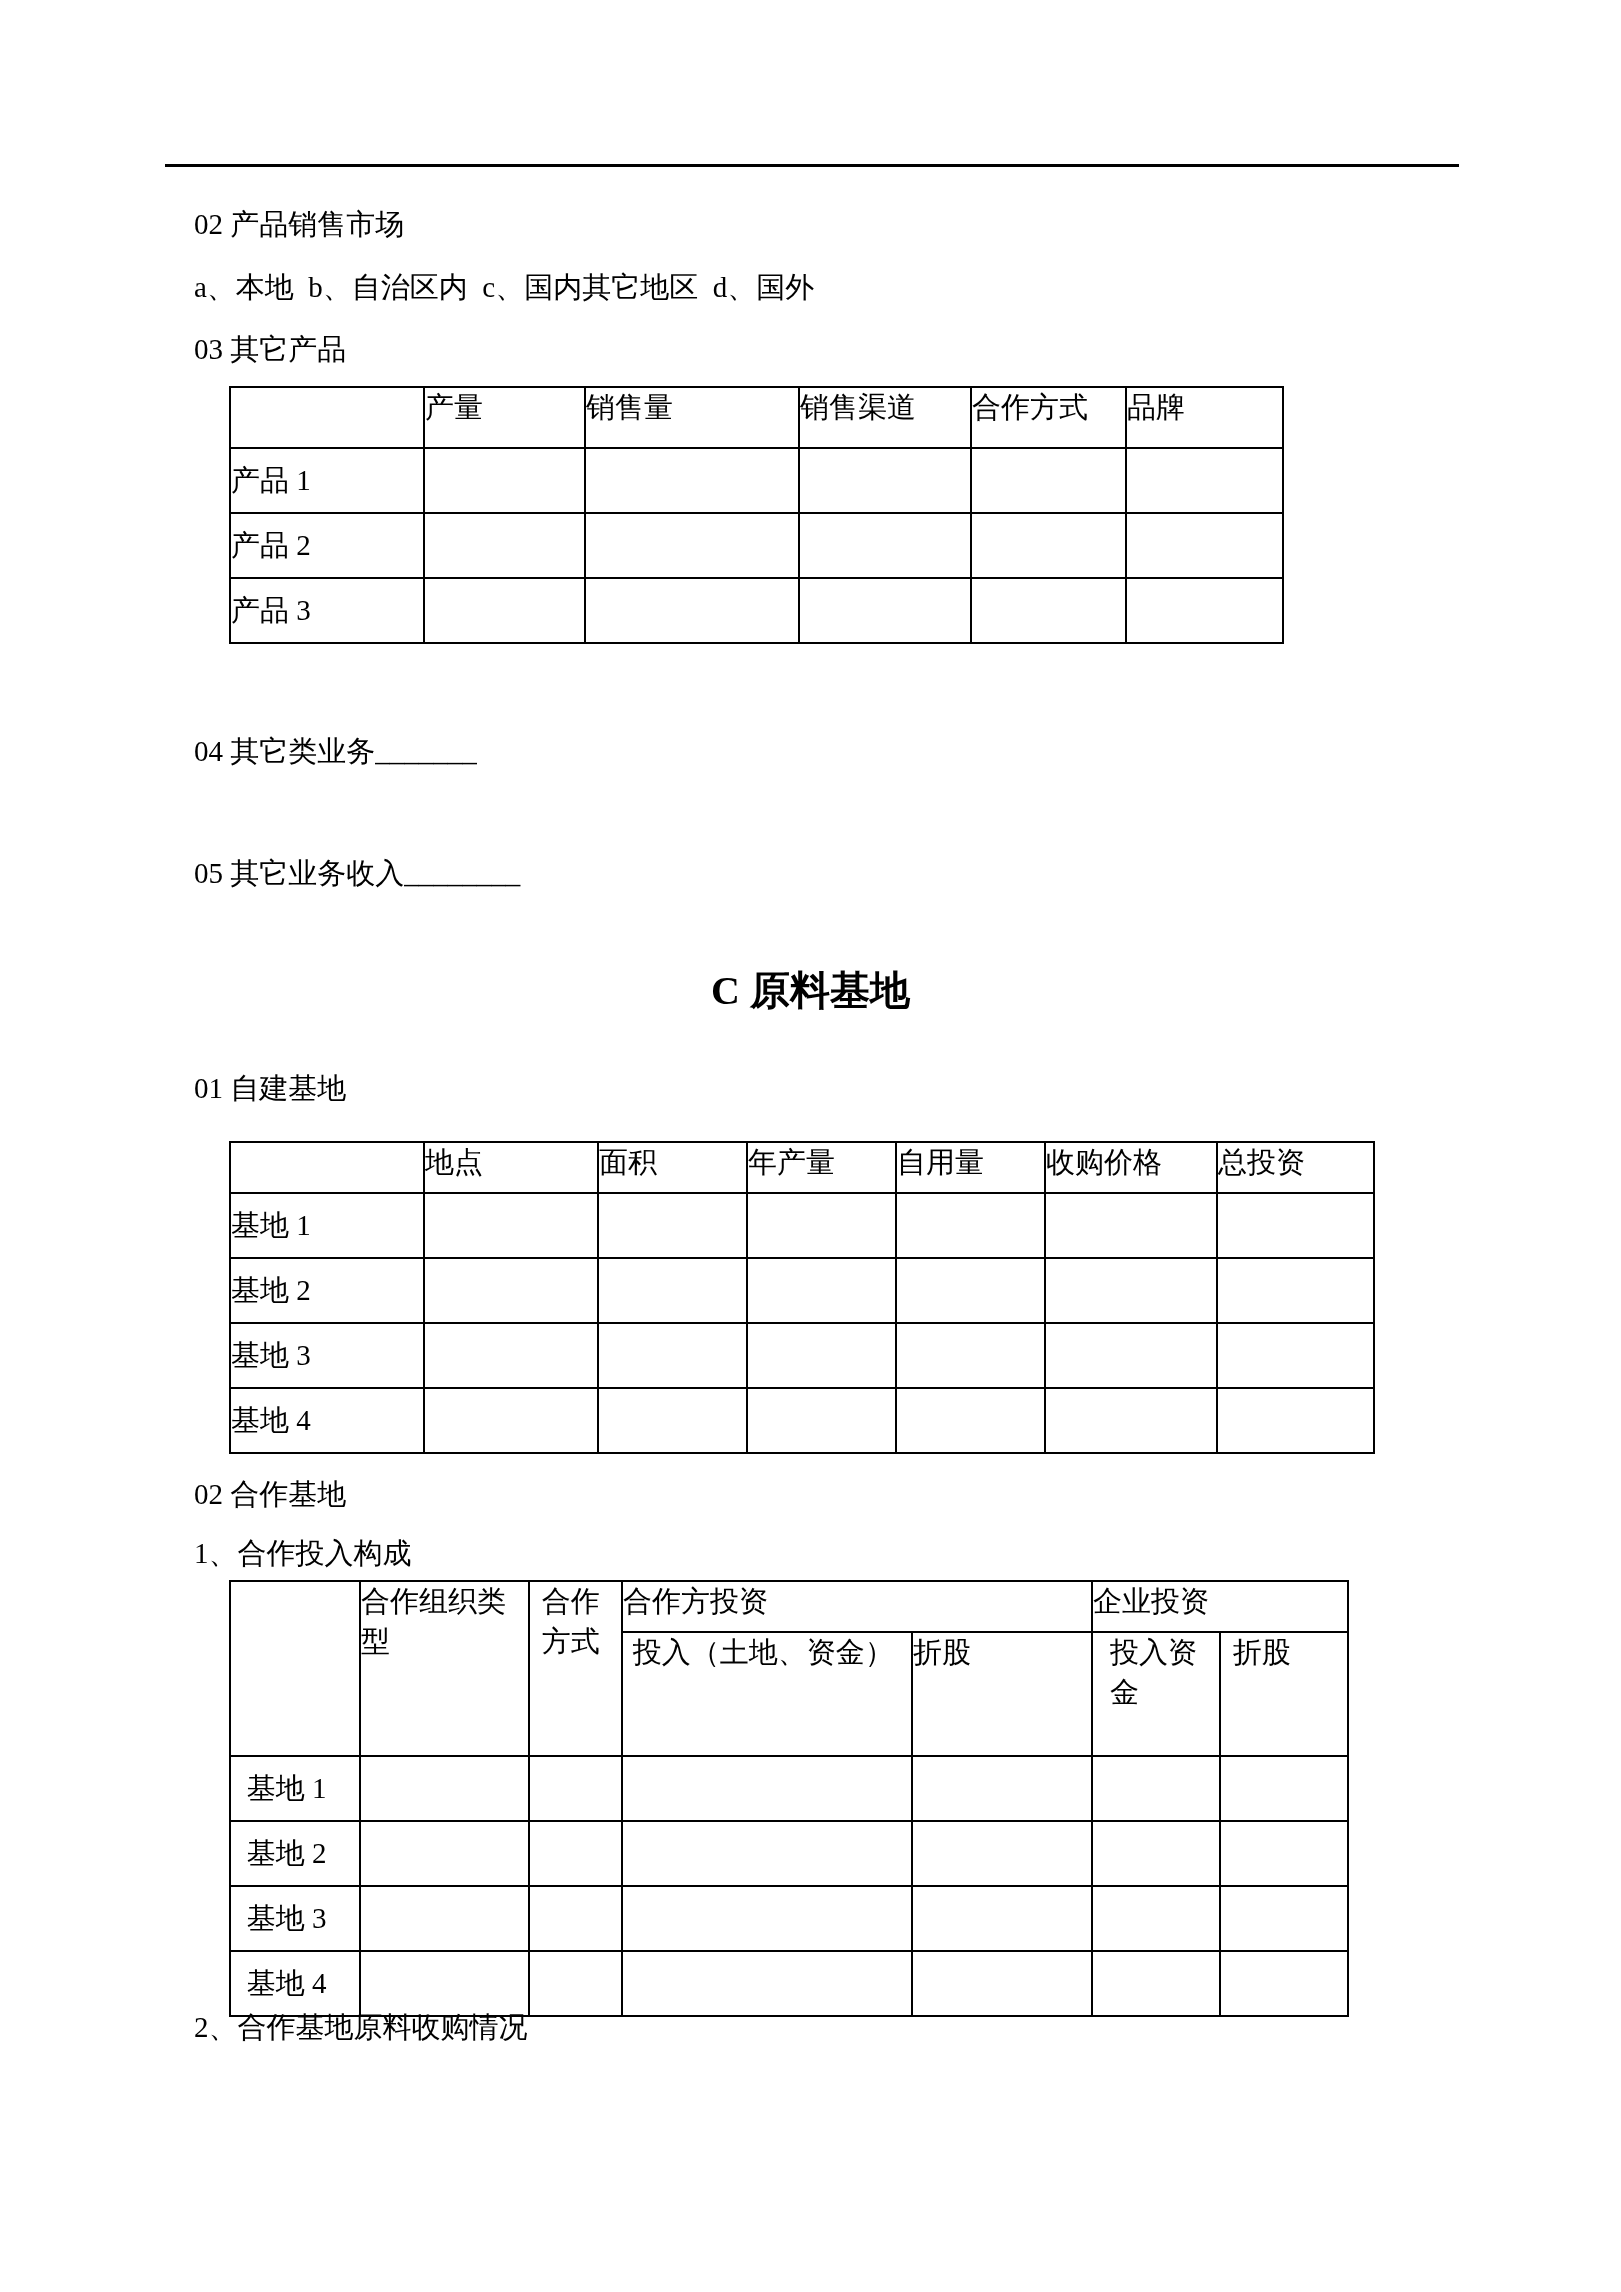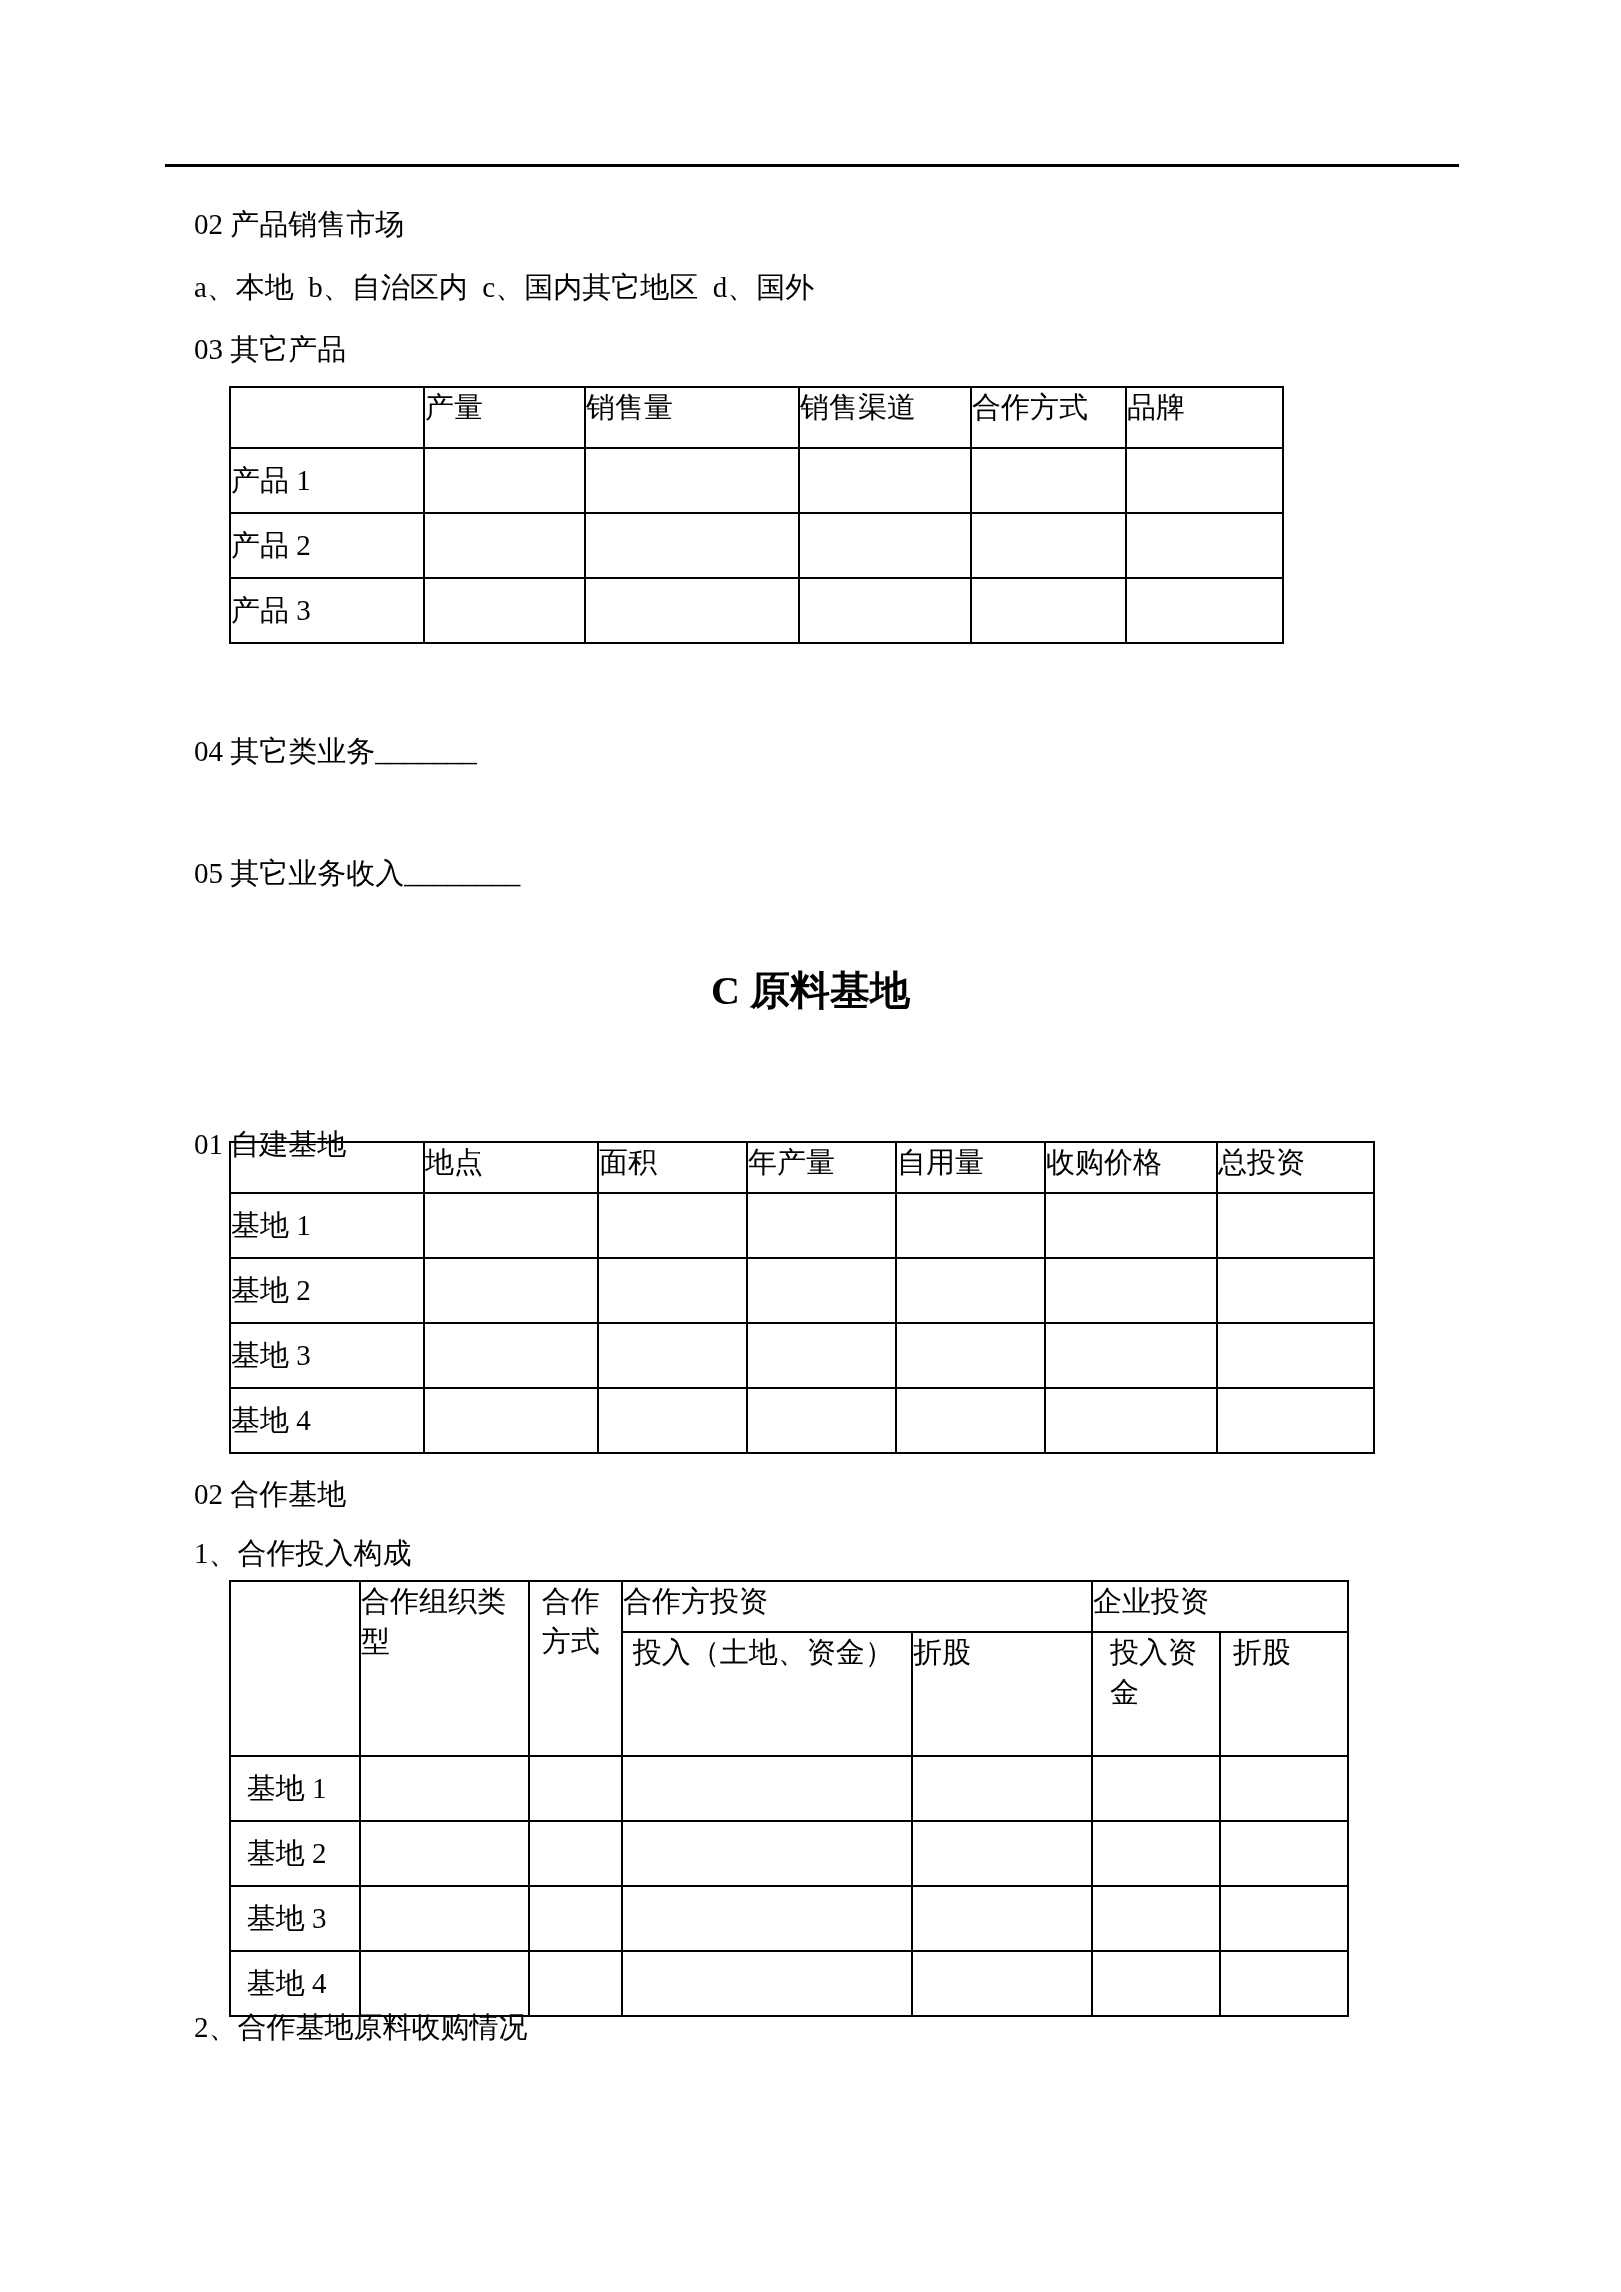--- a/index.html
+++ b/index.html
@@ -123,21 +123,21 @@
       <td class="empty-cell"></td>
     </tr>
   </tbody>
     </table>
 
   <div class="abs body-text" style="top:735px;left:194px;"><span>04 其它类业务</span><span class="blank-line">_______</span></div>
   <div class="abs body-text" style="top:857px;left:194px;"><span>05 其它业务收入</span><span class="blank-line">________</span></div>
 
   <div class="abs section-title">C 原料基地</div>
 
-  <div class="abs body-text" style="top:1128px;left:194px;">01 自建基地</div>
+  <div class="abs body-text" style="top:1072px;left:194px;">01 自建基地</div>
 
   <table class="qtable abs" style="top:1141px;left:229px;width:1144px;">
     <colgroup>
       <col style="width:194px">
         <col style="width:174px">
         <col style="width:149px">
         <col style="width:149px">
       <col style="width:149px">
         <col style="width:172px">
         <col style="width:157px">

